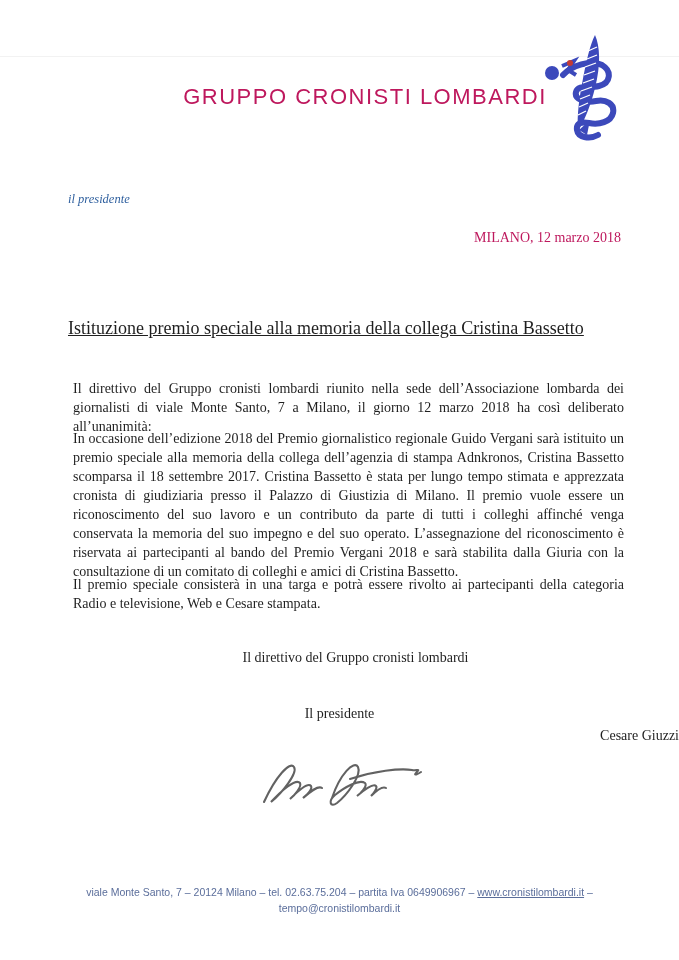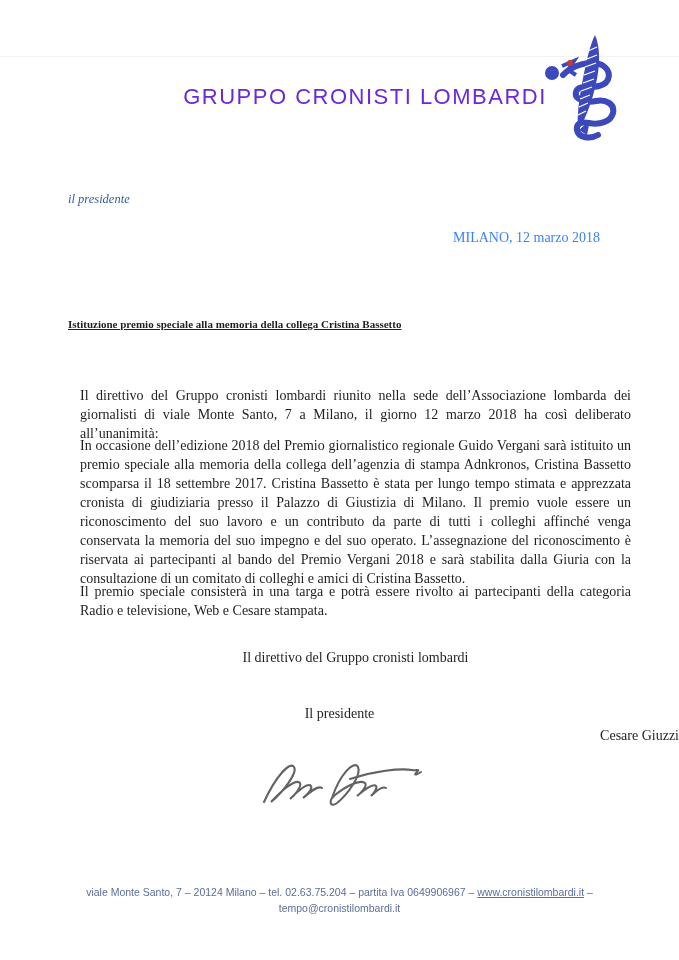--- a/index.html
+++ b/index.html
@@ -14,42 +14,42 @@
   }
   .fold-line {
     position:absolute; top:56px; left:0; right:0; height:1px;
     background:#f2f2f2;
   }
   .org-title {
     position:absolute; top:84px; left:90px; width:550px;
     text-align:center;
     font-family:"Liberation Sans", sans-serif;
     font-size:22px; letter-spacing:1.5px;
-    color:#6d28d9;
+    color:#be185d;
   }
   .logo {
     position:absolute; left:543px; top:33px;
     width:82px; height:108px;
   }
   .role-label {
     position:absolute; left:68px; top:192px;
     font-style:italic; font-size:12.5px;
     color:#2e5f9e;
   }
   .dateline {
-    position:absolute; right:79px; top:230px;
-    font-size:14px; color:#3b82f6;
+    position:absolute; right:58px; top:230px;
+    font-size:14px; color:#be185d;
   }
   .subject {
     position:absolute; left:68px; top:318px; width:551px;
-    font-weight:bold; text-decoration:underline;
-    font-size:11px;
+    font-weight:normal; text-decoration:underline;
+    font-size:18px;
   }
   .body-par {
-    position:absolute; left:68px; width:551px; margin:12px;
+    position:absolute; left:68px; width:551px; margin:5px;
     font-size:14px; line-height:19px;
     text-align:justify;
   }
   .p1 { top:374px; }
   .p2 { top:424px; }
   .p3 { top:570px; }
   .closing {
     position:absolute; top:650px; left:16px; width:679px;
     text-align:center; font-size:14px;
   }

